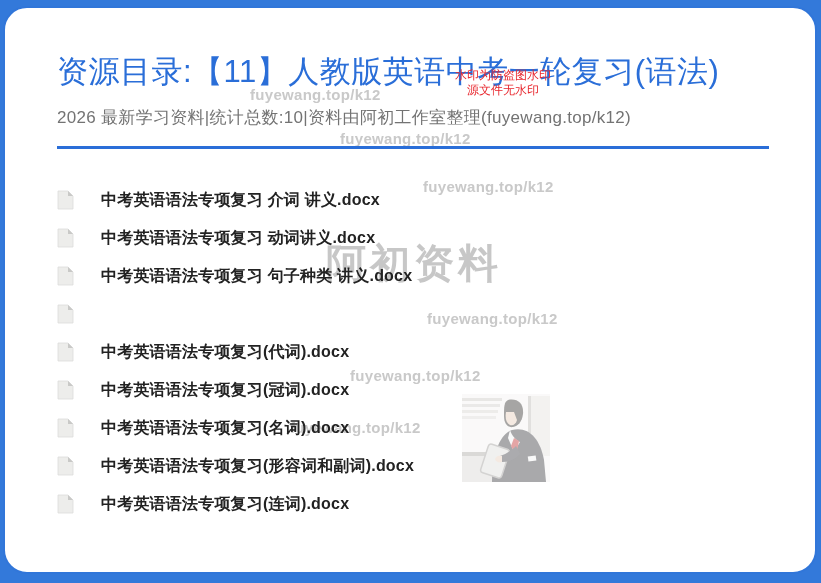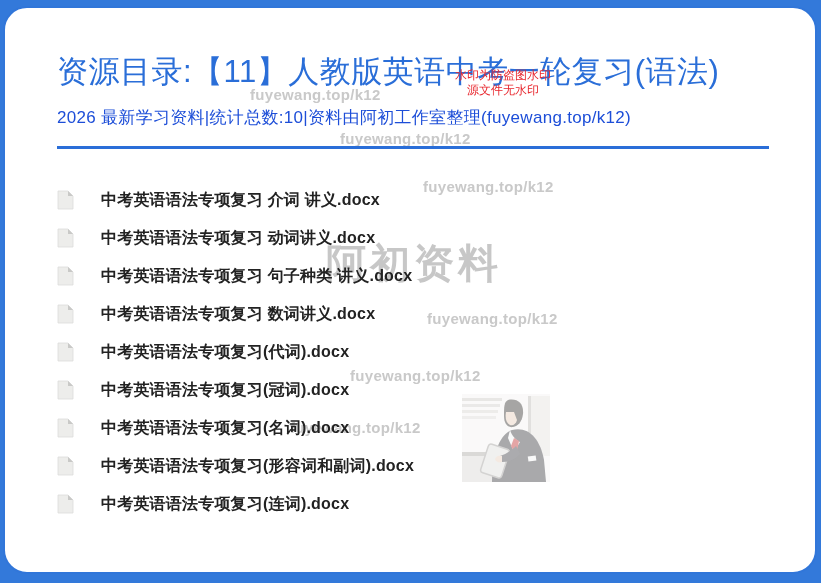--- a/index.html
+++ b/index.html
@@ -28,21 +28,21 @@
   .page-title {
     color: #2a6ed8;
     font-size: 31px;
     font-weight: normal;
     letter-spacing: 0.5px;
     line-height: 1.3;
     white-space: nowrap;
   }
   .page-subtitle {
     margin-top: 14px;
-    color: #1d4ed8;
+    color: #737373;
     font-size: 17px;
     font-weight: 500;
     letter-spacing: 0.3px;
     white-space: nowrap;
   }
   .divider {
     margin-top: 17px;
     margin-right: -2px;
     height: 3px;
     background: #2a6ed8;
@@ -185,21 +185,20 @@
               <path d="M1 1 H11 L16 6 V19 H1 Z" fill="#ededeb" stroke="#dcdcda" stroke-width="0.8"></path>
               <path d="M11 1 L16 6 H11 Z" fill="#c9c9c7"></path>
             </svg>
           <span class="file-name">中考英语语法专项复习 句子种类 讲义.docx</span>
         </li>
         <li class="file-item">
           <svg class="doc-icon" viewBox="0 0 17 20">
               <path d="M1 1 H11 L16 6 V19 H1 Z" fill="#ededeb" stroke="#dcdcda" stroke-width="0.8"></path>
               <path d="M11 1 L16 6 H11 Z" fill="#c9c9c7"></path>
             </svg>
-          <span class="file-name">中考英语语法专项复习 数词讲义.docx</span>
         </li>
         <li class="file-item">
           <svg class="doc-icon" viewBox="0 0 17 20">
               <path d="M1 1 H11 L16 6 V19 H1 Z" fill="#ededeb" stroke="#dcdcda" stroke-width="0.8"></path>
               <path d="M11 1 L16 6 H11 Z" fill="#c9c9c7"></path>
             </svg>
           <span class="file-name">中考英语语法专项复习(代词).docx</span>
         </li>
         <li class="file-item">
           <svg class="doc-icon" viewBox="0 0 17 20">

